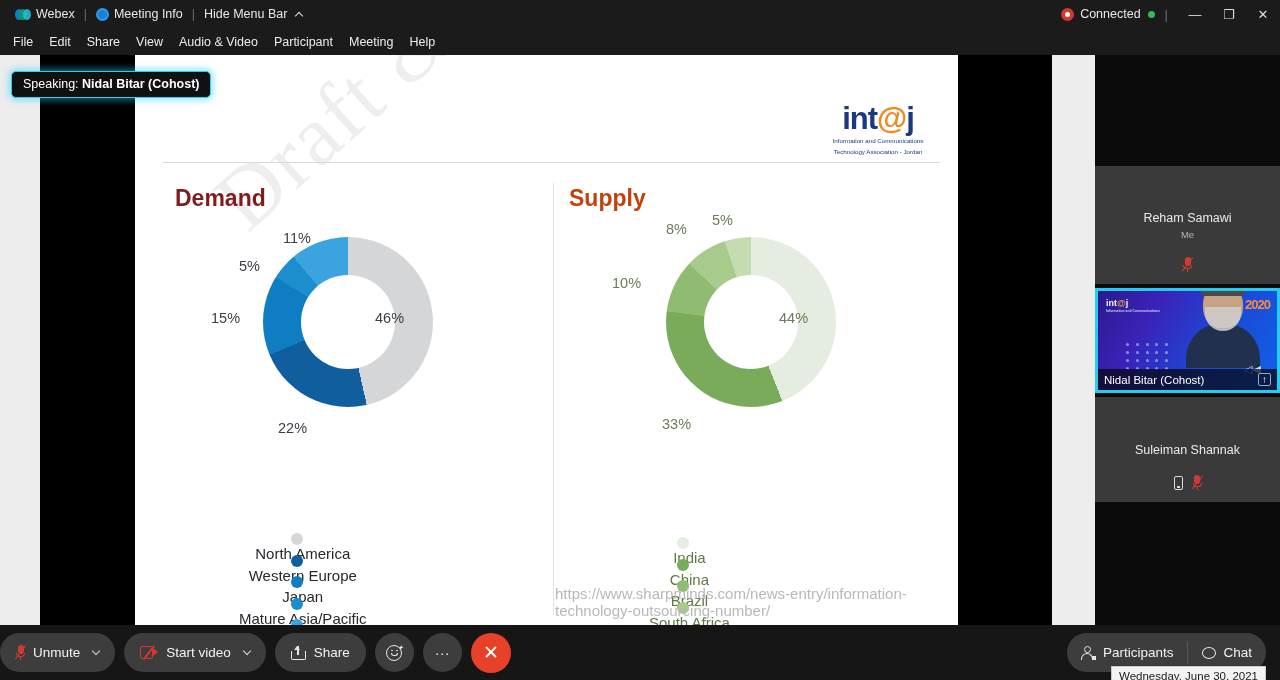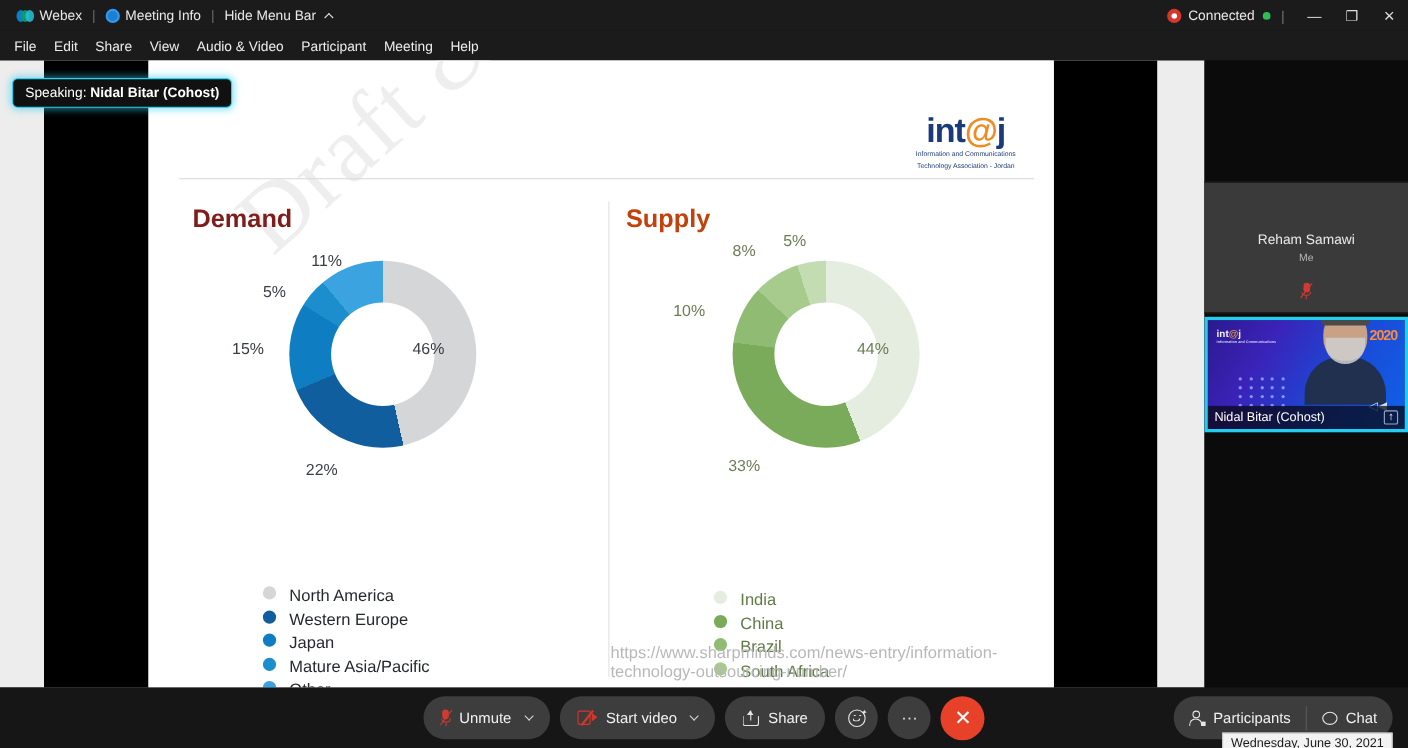--- a/index.html
+++ b/index.html
@@ -120,21 +120,21 @@
     background: #fff; border-radius: 50%;
   }
 
   .pct { position: absolute; font-size: 14.5px; white-space: nowrap; }
   #panel-demand .pct { color: #3a3f46; }
   #panel-supply .pct { color: #6b7d55; }
 
   .legend { position: absolute; }
   #panel-demand .legend { left: 96px; top: 348px; }
   #panel-supply .legend { left: 95px; top: 352px; }
-  .legend-row { display: flex; height: 21.5px; }
+  .legend-row { display: flex; align-items: center; height: 21.5px; flex-direction: column; }
   .legend-dot { width: 12px; height: 12px; border-radius: 50%; margin-right: 12px; flex: none; }
   .legend-label { font-size: 15px; }
   #panel-demand .legend-label { color: #25292e; }
   #panel-supply .legend-label { color: #5f7a44; }
 
   .source-url {
     position: absolute; left: 420px; bottom: 6px; font-size: 15px; color: #b8b8b8;
   }
 
   
@@ -218,21 +218,21 @@
   .vid-label {
     position: absolute; left: 0; bottom: 0; width: 100%; height: 21px;
     background: rgba(8,8,20,.75); color: #fff; font-size: 11.5px;
     display: flex; align-items: center; padding: 0 6px;
   }
   .vid-expand { margin-left: auto; font-size: 10px; border: 1px solid #9aa7c4; border-radius: 2px; padding: 0 3px; }
 
   
   .toolbar {
     position: absolute; left: 0; top: 625px; width: 1280px; height: 55px;
-    background: #161616; display: flex; align-items: center; justify-content: center;
+    background: #161616; display: flex; align-items: center; justify-content: flex-start;
   }
   .tools { display: flex; align-items: center; gap: 9px; }
   .pill {
     height: 39px; background: #3d3d3d; border-radius: 21px;
     display: flex; align-items: center; gap: 8px; padding: 0 16px;
     color: #f2f2f2; font-size: 13.5px;
   }
   .pill .chev {
     width: 6px; height: 6px; border-right: 1.5px solid #d8d8d8; border-bottom: 1.5px solid #d8d8d8;
     transform: rotate(45deg); margin-left: 5px; position: relative; top: -2px;
@@ -465,20 +465,32 @@
           <span class="beard"></span>
           <span class="hair"></span>
       </div>
       <div class="vid-ctrl">◁◀</div>
       <div class="vid-label">
         <span>Nidal Bitar  (Cohost)</span>
         <span class="vid-expand">↑</span>
       </div>
     </div>
 
+    <div class="tile" style="top:341px; height:107px;">
+      <div class="tile-name">Suleiman Shannak</div>
+      <div class="tile-icons">
+        <span class="phone-icon"></span>
+        <span class="mic-off">
+            <i class="body"></i>
+            <i class="arc"></i>
+            <i class="stem"></i>
+            <i class="slash"></i>
+          </span>
+      </div>
+    </div>
 
   </div>
 
   <div class="toolbar">
     <div class="tools">
       <div class="pill">
         <span class="mic-off">
             <i class="body"></i>
             <i class="arc"></i>
             <i class="stem"></i>

